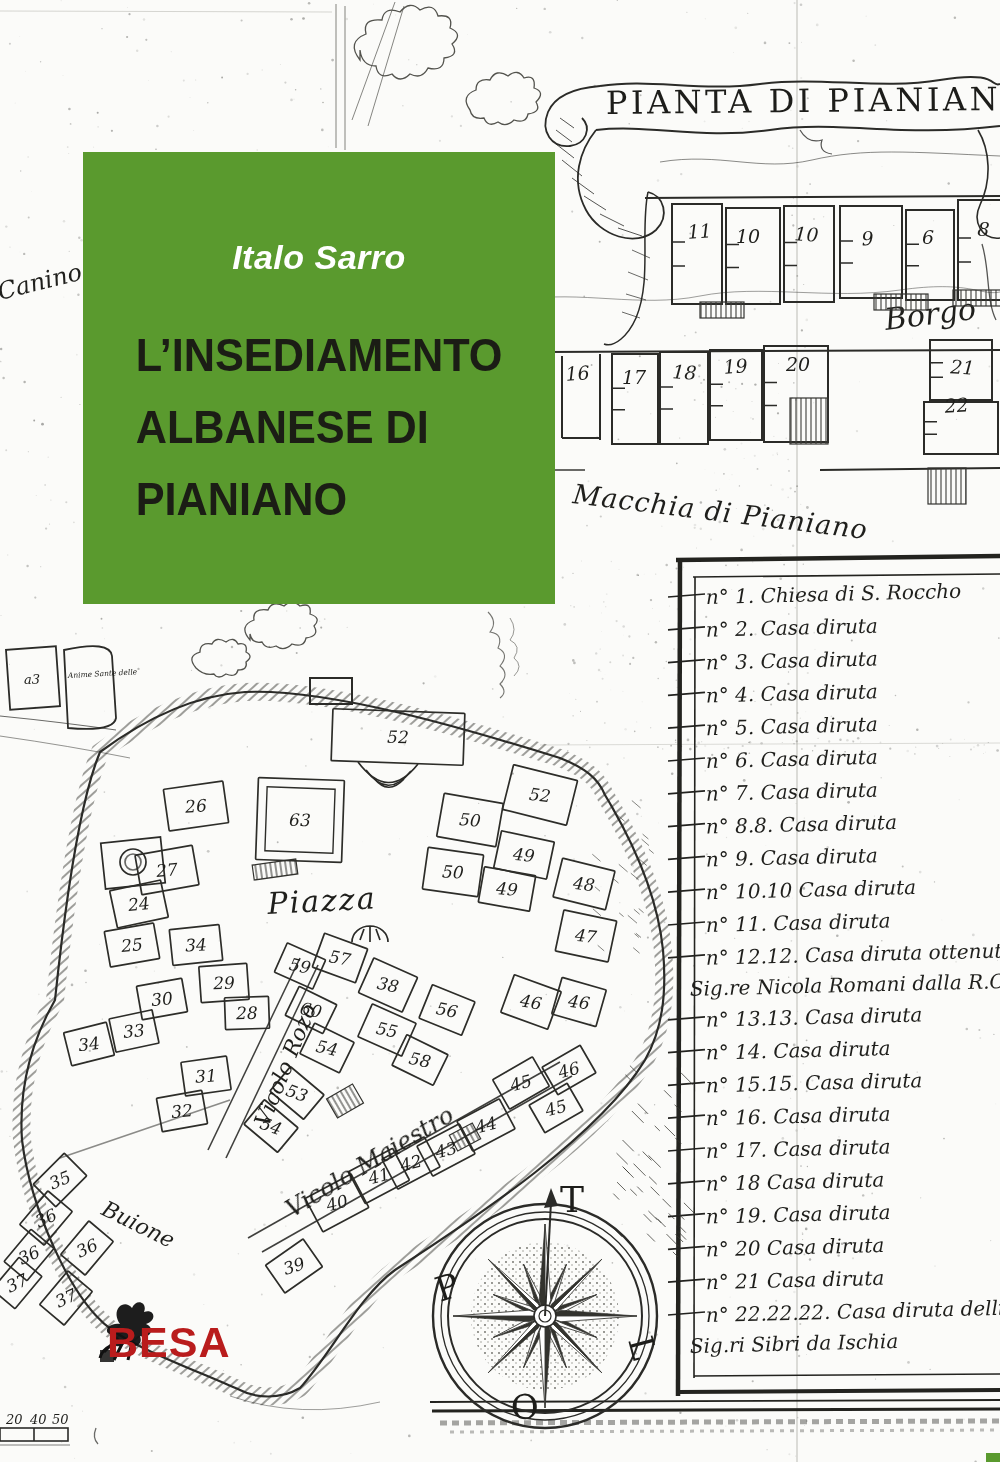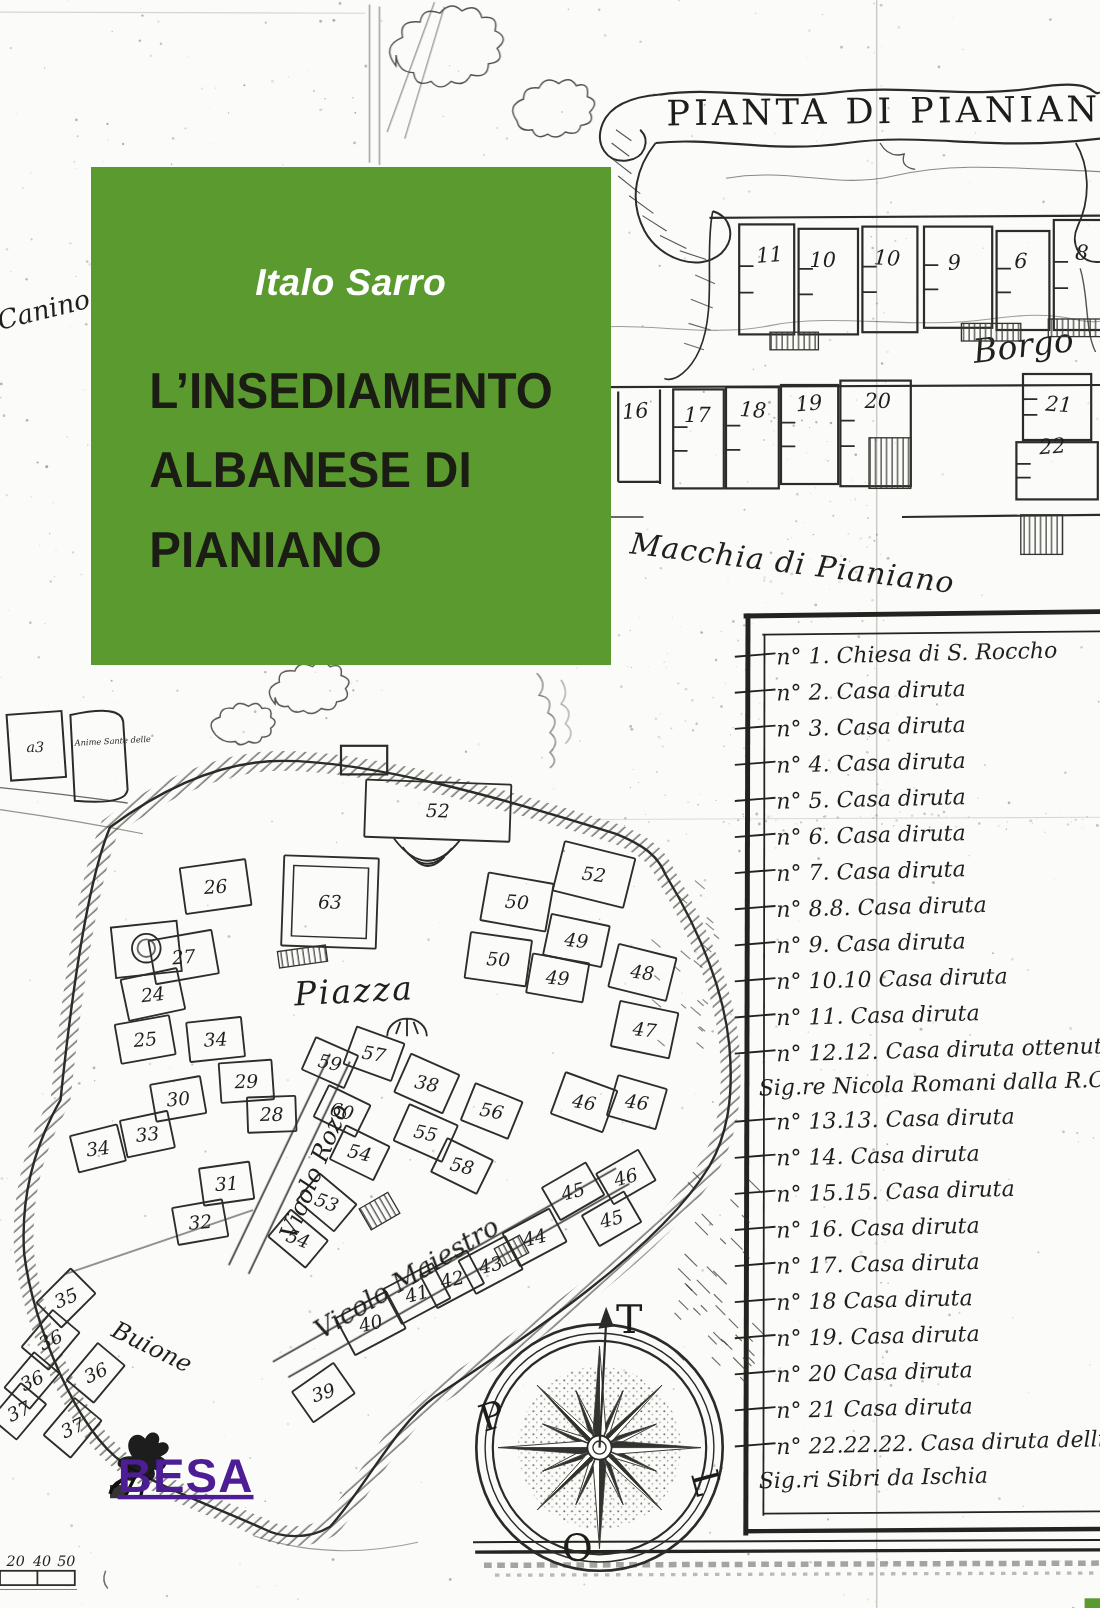--- a/index.html
+++ b/index.html
@@ -8,22 +8,22 @@
   .stage svg.base{position:absolute;left:0;top:0;}
   .hand{font-family:"DejaVu Serif",serif;font-style:italic;fill:#1f1f1c;}
   .caps{font-family:"DejaVu Serif",serif;fill:#1d1d1a;}
   .green-block{position:absolute;left:83px;top:152px;width:472px;height:452px;
                background:#5a9a2e;z-index:2;display:flex;flex-direction:column;align-items:center;}
   .author{margin-top:86px;color:#ffffff;font:italic 700 34px "Liberation Sans",sans-serif;letter-spacing:.5px;}
   .title{margin-top:42px;color:#1b1d15;
          font:700 46px/72px "Liberation Sans",sans-serif;}
   .title span{display:block;transform:scaleX(.94);}
   .besa{position:absolute;left:90px;top:1294px;width:150px;height:76px;z-index:3;}
-  .besa .word{position:absolute;left:17px;top:24px;color:#4c1d95;
-              font:900 43px "Liberation Sans",sans-serif;letter-spacing:1px;text-decoration:underline;}
+  .besa .word{position:absolute;left:17px;top:24px;color:#b91c1c;
+              font:900 43px "Liberation Sans",sans-serif;letter-spacing:1px;}
   .besa svg{position:absolute;left:0;top:0;}
   .chip{position:absolute;left:986px;top:1453px;width:14px;height:9px;background:#5a9a2e;z-index:3;}
 </style>
 </head>
 <body>
 
 <div class="stage">
 
   <svg class="base" width="1000" height="1462" viewBox="0 0 1000 1462">
     <defs>

